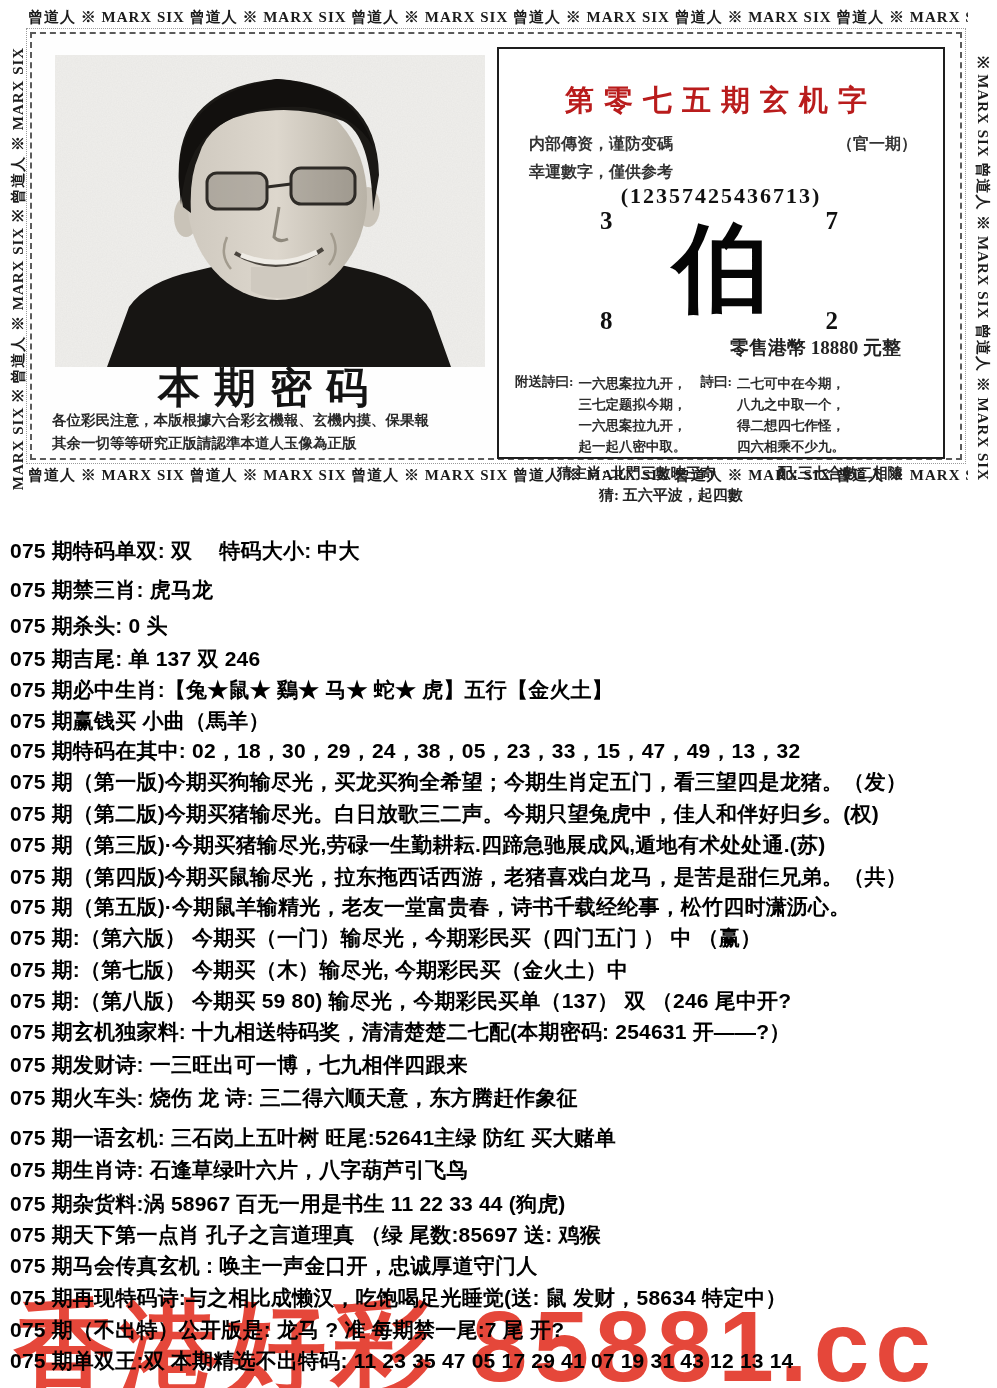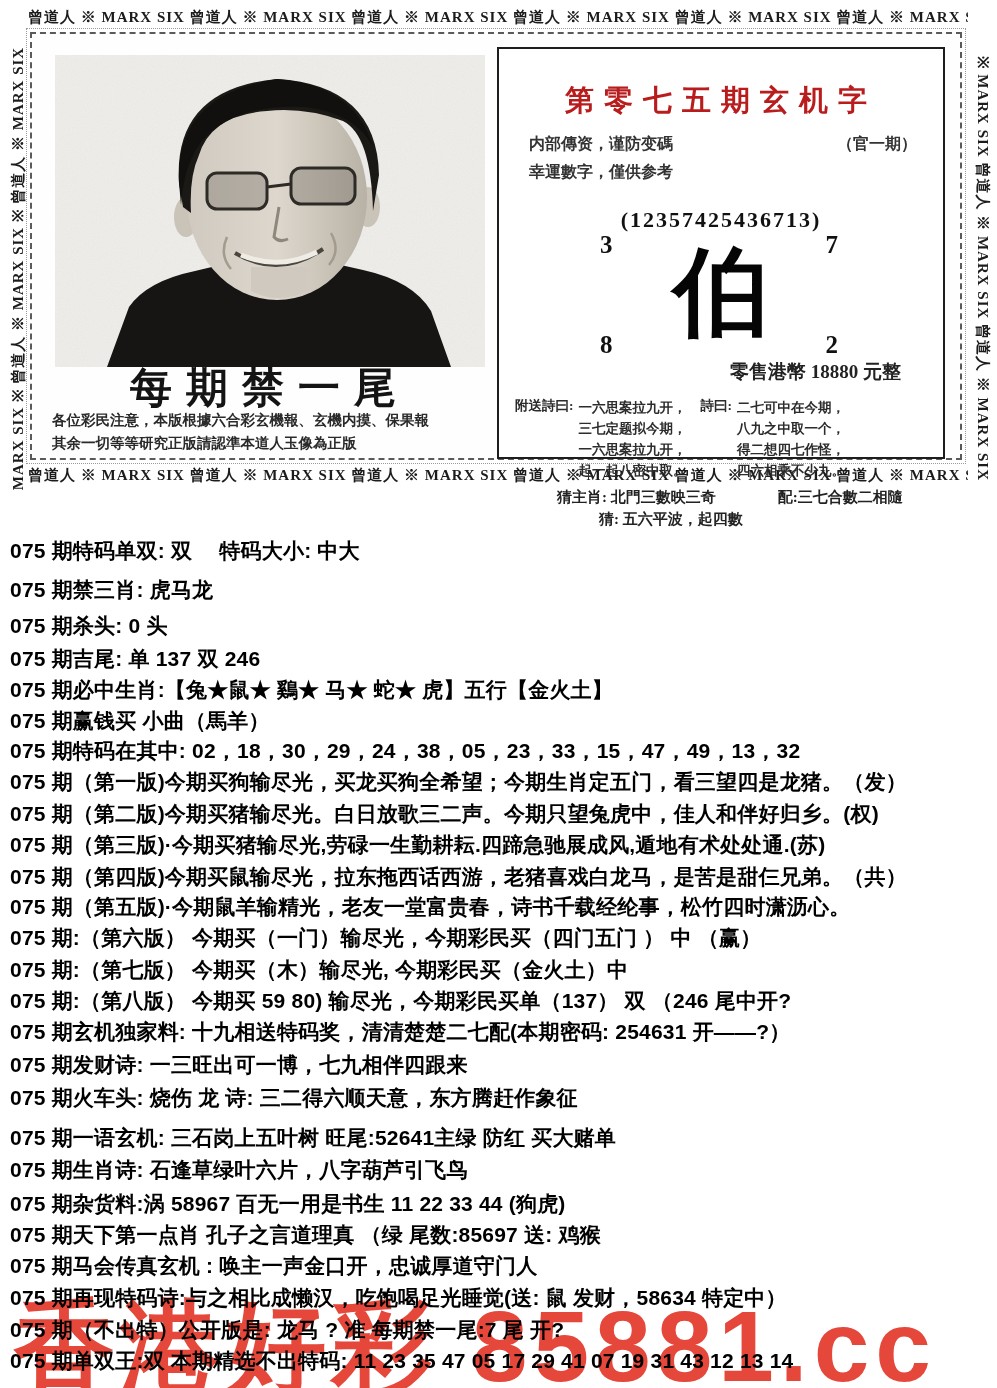--- a/index.html
+++ b/index.html
@@ -44,21 +44,21 @@
     margin-top:32px;text-align:center;font-family:"Liberation Serif",serif;
     font-weight:bold;font-size:29px;letter-spacing:10px;color:#b91c1c;white-space:nowrap;
   }
   .note-row{
     display:flex;justify-content:space-between;padding:0 26px 0 30px;margin-top:13px;
     font-family:"Liberation Serif",serif;font-size:16px;font-weight:bold;color:#333;
   }
   #note2{padding-left:30px;margin-top:7px;font-family:"Liberation Serif",serif;
     font-size:16px;font-weight:bold;color:#333;}
   #digits{
-    text-align:center;margin-top:24px;font-family:"Liberation Serif",serif;
+    text-align:center;margin-top:0;font-family:"Liberation Serif",serif;
     font-size:22px;font-weight:bold;letter-spacing:2px;color:#111;
   }
   #char-block{position:relative;width:270px;margin:2px auto 0;height:122px;}
   #big-char{
     text-align:center;font-family:"Liberation Serif",serif;font-weight:bold;
     font-size:96px;line-height:116px;color:#050505;
   }
   .corner-num{
     position:absolute;font-family:"Liberation Serif",serif;font-weight:bold;
     font-size:25px;color:#111;
@@ -139,21 +139,21 @@
     <path d="M180,198 Q224,224 268,194" stroke="#4a453e" stroke-width="4" fill="none"></path>
     <path d="M186,200 Q224,216 262,197" stroke="#efece6" stroke-width="5" fill="none"></path>
 
     <path d="M172,182 Q164,200 176,214" stroke="#a29b8e" stroke-width="2.5" fill="none"></path>
     <path d="M276,178 Q286,196 274,210" stroke="#a29b8e" stroke-width="2.5" fill="none"></path>
 
     <path d="M196,236 Q224,250 252,236 L252,212 L196,212 Z" fill="#cfc9bf"></path>
   </svg>
 </div>
 
-<div id="caption">每期禁一尾</div>
+<div id="caption">本期密码</div>
 <div id="notice1" class="notice">各位彩民注意，本版根據六合彩玄機報、玄機内摸、保果報</div>
 <div id="notice2" class="notice">其余一切等等研究正版請認準本道人玉像為正版</div>
 
 <div id="panel">
   <div id="panel-title">第零七五期玄机字</div>
   <div class="note-row">
     <span>内部傳资，谨防变碼</span>
     <span>（官一期）</span>
   </div>
   <div id="note2">幸運數字，僅供参考</div>

